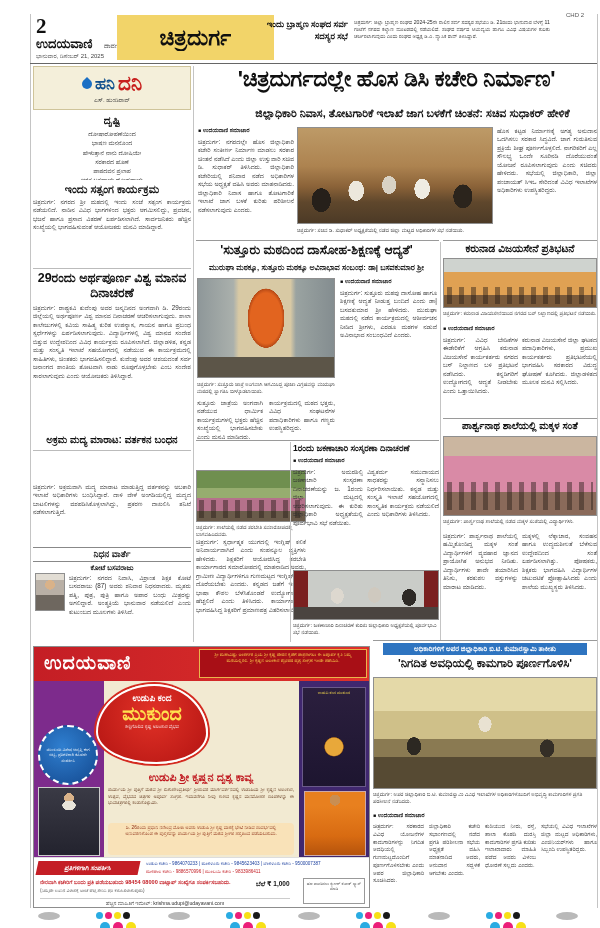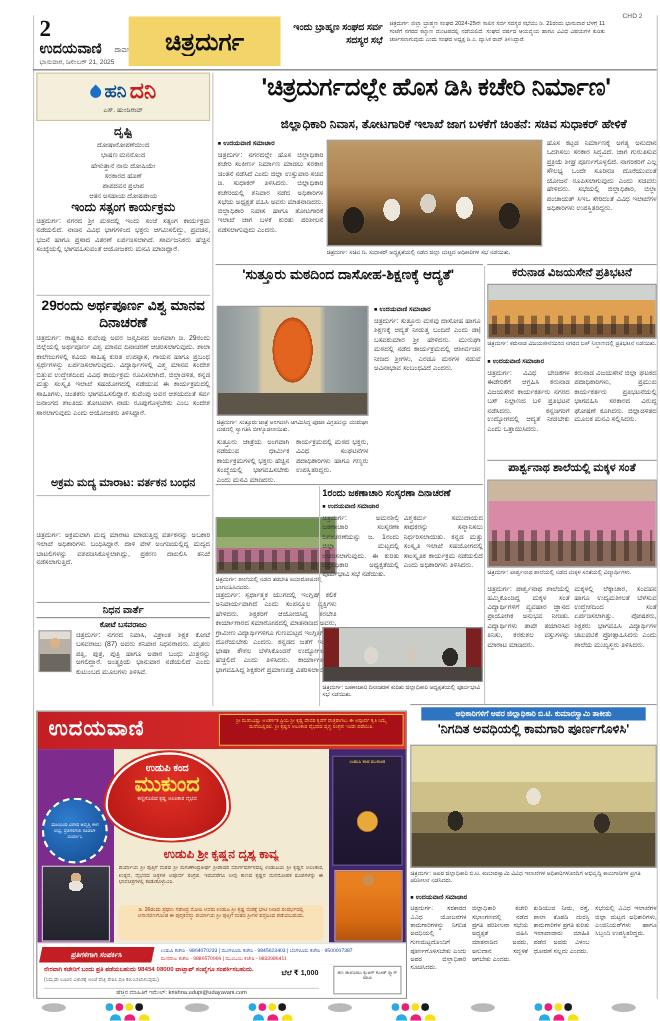--- a/index.html
+++ b/index.html
@@ -108,21 +108,21 @@
 
 <div id="page">
 
   <div class="vr" style="left:30px;top:14px;height:894px"></div>
   <div class="vr" style="left:597px;top:14px;height:894px"></div>
 
   <div class="abs hl" style="left:36px;top:14px;font-size:21px;font-family:'Liberation Serif',serif">2</div>
   <div class="abs hl nowrap" style="left:36px;top:36px;font-size:13px">ಉದಯವಾಣಿ</div>
   <div class="abs nowrap" style="left:104px;top:42px;font-size:6.5px;color:#333">ದಾವಣಗೆರೆ</div>
   <div class="abs nowrap" style="left:36px;top:53px;font-size:6px;color:#444">ಭಾನುವಾರ, ಡಿಸೆಂಬರ್ 21, 2025</div>
-  <div class="abs masthead" style="left:117px;top:15px;width:138px;height:45px">
+  <div class="abs masthead" style="left:117px;top:15px;width:157px;height:45px">
     <span class="hl nowrap" style="font-size:22px">ಚಿತ್ರದುರ್ಗ</span>
   </div>
   <div class="abs hl" style="left:266px;top:19px;width:82px;height:41px;font-size:8.5px;line-height:1.4;text-align:right">ಇಂದು ಬ್ರಾಹ್ಮಣ ಸಂಘದ ಸರ್ವ ಸದಸ್ಯರ ಸಭೆ</div>
   <div class="abs body-txt" style="left:354px;top:19px;width:196px;height:42px;font-size:5.2px">ಚಿತ್ರದುರ್ಗ: ಜಿಲ್ಲಾ ಬ್ರಾಹ್ಮಣ ಸಂಘದ 2024-25ನೇ ಸಾಲಿನ ಸರ್ವ ಸದಸ್ಯರ ಸಭೆಯು ಡಿ. 21ರಂದು ಭಾನುವಾರ ಬೆಳಗ್ಗೆ 11 ಗಂಟೆಗೆ ನಗರದ ಕಲ್ಯಾಣ ಮಂಟಪದಲ್ಲಿ ನಡೆಯಲಿದೆ. ಸಂಘದ ವರ್ಷದ ಆಯವ್ಯಯ ಹಾಗೂ ವಿವಿಧ ವಿಷಯಗಳ ಕುರಿತು ಚರ್ಚಿಸಲಾಗುವುದು ಎಂದು ಸಂಘದ ಅಧ್ಯಕ್ಷ ಡಿ.ಎ. ವ್ಯಾಸಿಕ ರಾವ್ ತಿಳಿಸಿದ್ದಾರೆ.</div>
   <div class="abs nowrap" style="left:566px;top:12px;font-size:6px;color:#555">CHD 2</div>
   <div class="hr" style="left:30px;top:63px;width:567px;background:#666"></div>
 
   <div class="abs hl ctr nowrap" style="left:196px;top:66px;width:401px;height:36px;font-size:22px;letter-spacing:-.3px">'ಚಿತ್ರದುರ್ಗದಲ್ಲೇ ಹೊಸ ಡಿಸಿ ಕಚೇರಿ ನಿರ್ಮಾಣ'</div>
   <div class="abs hl ctr nowrap" style="left:212px;top:107px;width:401px;height:15px;font-size:11px">ಜಿಲ್ಲಾಧಿಕಾರಿ ನಿವಾಸ, ತೋಟಗಾರಿಕೆ ಇಲಾಖೆ ಜಾಗ ಬಳಕೆಗೆ ಚಿಂತನೆ: ಸಚಿವ ಸುಧಾಕರ್ ಹೇಳಿಕೆ</div>
   <div class="abs byline" style="left:198px;top:127px;width:96px">
@@ -167,20 +167,21 @@
 
   <div class="abs" style="left:33px;top:547px;width:158px;height:96px;overflow:hidden">
     <div class="obit-title">ನಿಧನ ವಾರ್ತೆ</div>
     <div class="ctr hl" style="font-size:7px;margin:2px 0">ಕೋಟೆ ಬಸವರಾಜು</div>
     <div class="photo p-portrait" style="left:2px;top:26px;width:30px;height:38px"></div>
     <div class="body-txt" style="margin-left:36px;height:64px">ಚಿತ್ರದುರ್ಗ: ನಗರದ ನಿವಾಸಿ, ವಿಶ್ರಾಂತ ಶಿಕ್ಷಕ ಕೋಟೆ ಬಸವರಾಜು (87) ಅವರು ಶನಿವಾರ ನಿಧನರಾದರು. ಮೃತರು ಪತ್ನಿ, ಪುತ್ರ, ಪುತ್ರಿ ಹಾಗೂ ಅಪಾರ ಬಂಧು ಮಿತ್ರರನ್ನು ಅಗಲಿದ್ದಾರೆ. ಅಂತ್ಯಕ್ರಿಯೆ ಭಾನುವಾರ ನಡೆಯಲಿದೆ ಎಂದು ಕುಟುಂಬದ ಮೂಲಗಳು ತಿಳಿಸಿವೆ.</div>
   </div>
 
   <div class="hr" style="left:196px;top:240px;width:243px"></div>
   <div class="abs hl ctr nowrap" style="left:196px;top:243px;width:241px;height:18px;font-size:12.5px">'ಸುತ್ತೂರು ಮಠದಿಂದ ದಾಸೋಹ-ಶಿಕ್ಷಣಕ್ಕೆ ಆದ್ಯತೆ'</div>
+  <div class="abs hl ctr nowrap" style="left:196px;top:263px;width:241px;height:11px;font-size:7.8px;color:#222">ಮುರುಘಾ ಮಠಕ್ಕೂ, ಸುತ್ತೂರು ಮಠಕ್ಕೂ ಅವಿನಾಭಾವ ಸಂಬಂಧ: ಡಾ| ಬಸವಕುಮಾರ ಶ್ರೀ</div>
   <div class="abs byline" style="left:340px;top:278px;width:97px">
     <span class="sq">■</span><span>ಉದಯವಾಣಿ ಸಮಾಚಾರ</span>
   </div>
   <div class="photo p-proc" style="left:197px;top:278px;width:138px;height:100px"></div>
   <div class="abs body-txt" style="left:340px;top:289px;width:97px;height:104px">ಚಿತ್ರದುರ್ಗ: ಸುತ್ತೂರು ಮಠವು ದಾಸೋಹ ಹಾಗೂ ಶಿಕ್ಷಣಕ್ಕೆ ಆದ್ಯತೆ ನೀಡುತ್ತ ಬಂದಿದೆ ಎಂದು ಡಾ| ಬಸವಕುಮಾರ ಶ್ರೀ ಹೇಳಿದರು. ಮುರುಘಾ ಮಠದಲ್ಲಿ ನಡೆದ ಕಾರ್ಯಕ್ರಮದಲ್ಲಿ ಆಶೀರ್ವಚನ ನೀಡಿದ ಶ್ರೀಗಳು, ಎರಡೂ ಮಠಗಳ ನಡುವೆ ಅವಿನಾಭಾವ ಸಂಬಂಧವಿದೆ ಎಂದರು.</div>
   <div class="abs caption" style="left:197px;top:381px;width:138px;height:15px">ಚಿತ್ರದುರ್ಗ: ಸುತ್ತೂರು ಜಾತ್ರೆ ಅಂಗವಾಗಿ ಆಗಮಿಸಿದ್ದ ಪೂಜಾ ವಿಗ್ರಹವನ್ನು ಮುರುಘಾ ಮಠದಲ್ಲಿ ಸ್ವಾಗತಿಸಿ ಬೀಳ್ಕೊಡಲಾಯಿತು.</div>
   <div class="abs body-txt" style="left:197px;top:399px;width:66px;height:40px">ಸುತ್ತೂರು ಜಾತ್ರೆಯ ಅಂಗವಾಗಿ ನಡೆಯುವ ಧಾರ್ಮಿಕ ಕಾರ್ಯಕ್ರಮಗಳಲ್ಲಿ ಭಕ್ತರು ಹೆಚ್ಚಿನ ಸಂಖ್ಯೆಯಲ್ಲಿ ಭಾಗವಹಿಸಬೇಕು ಎಂದು ಮನವಿ ಮಾಡಿದರು.</div>
   <div class="abs body-txt" style="left:269px;top:399px;width:66px;height:40px">ಕಾರ್ಯಕ್ರಮದಲ್ಲಿ ಮಠದ ಭಕ್ತರು, ವಿವಿಧ ಸಂಘಟನೆಗಳ ಪದಾಧಿಕಾರಿಗಳು ಹಾಗೂ ಗಣ್ಯರು ಉಪಸ್ಥಿತರಿದ್ದರು.</div>
 
   <div class="hr" style="left:196px;top:440px;width:243px"></div>

